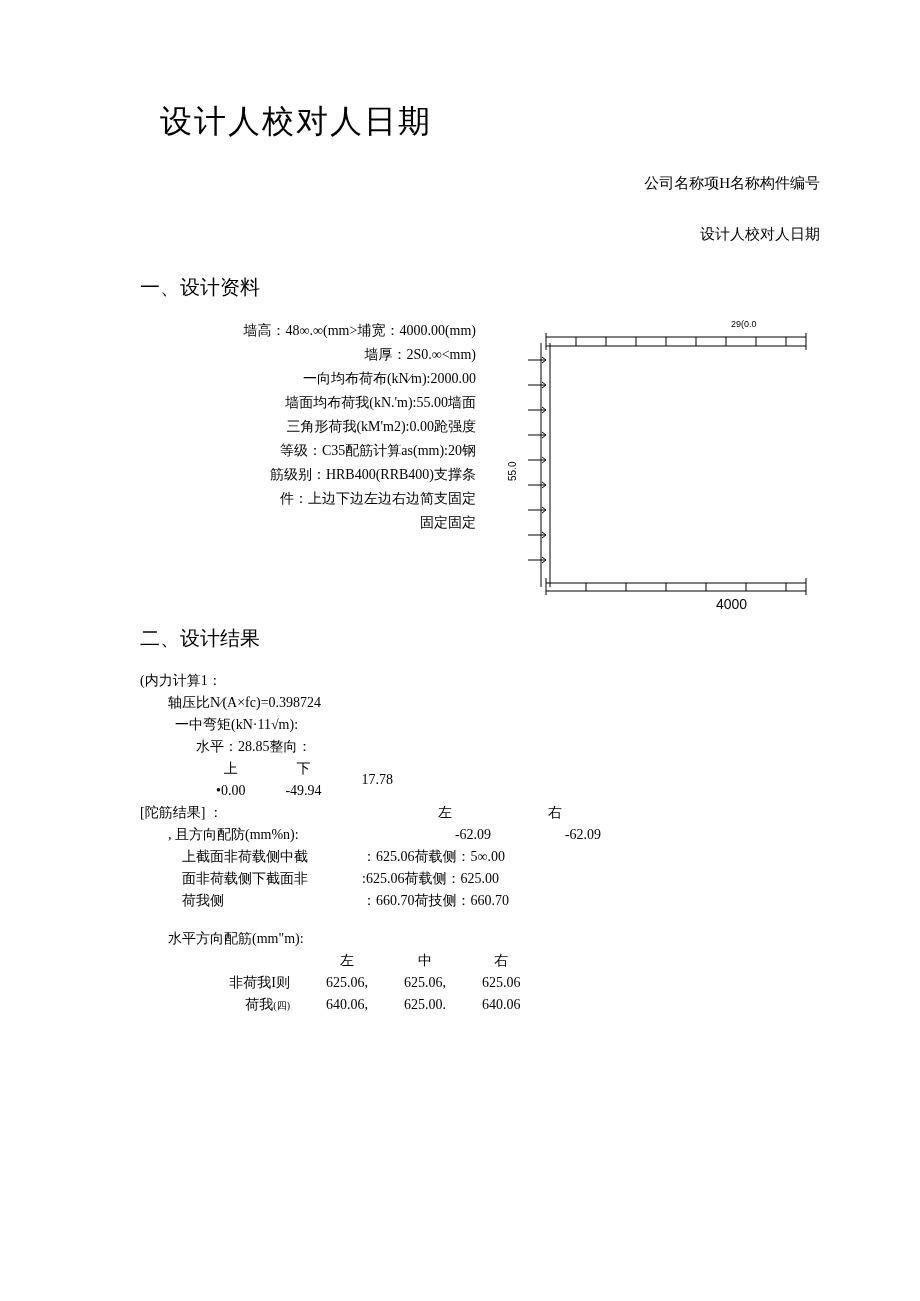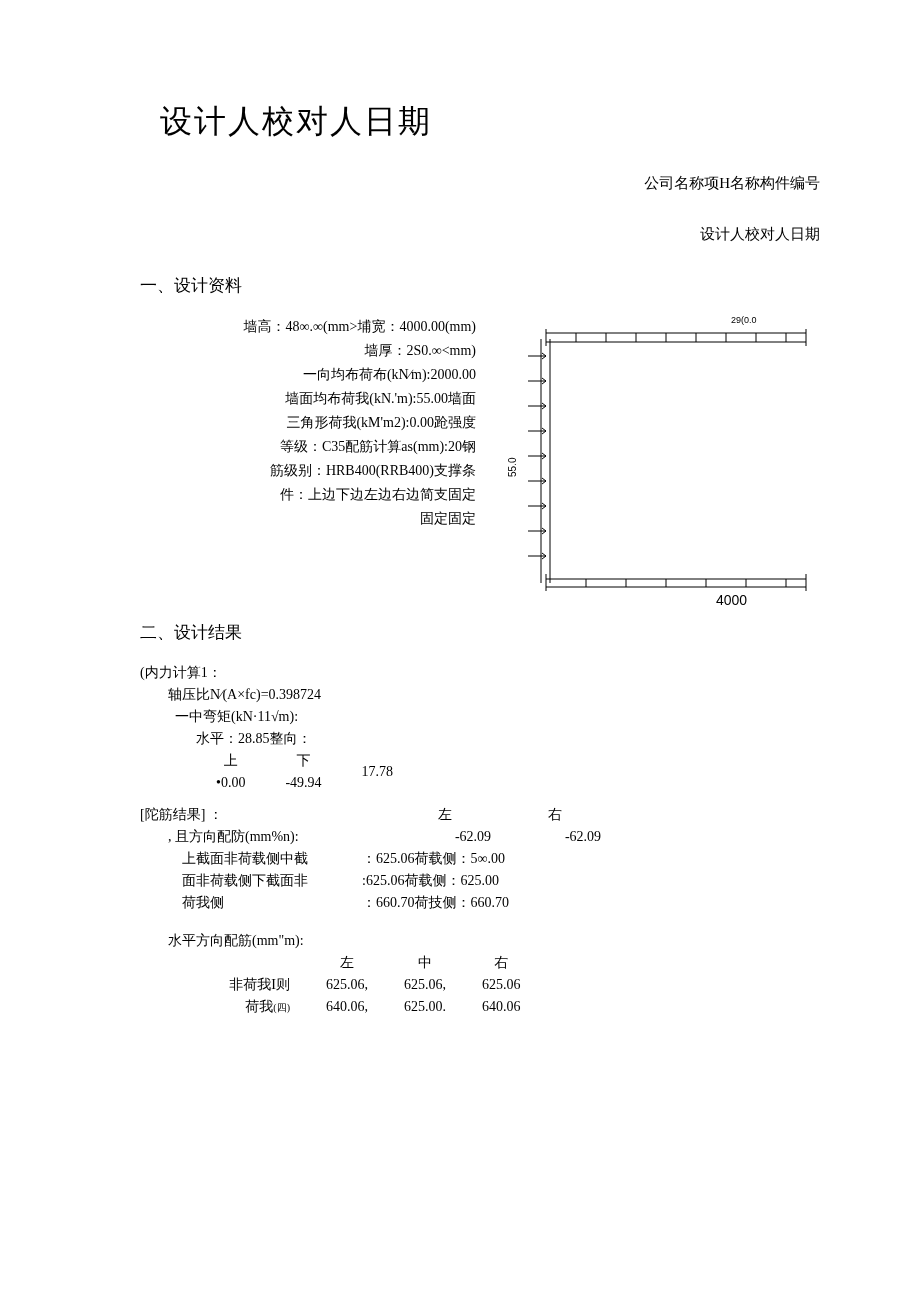--- a/index.html
+++ b/index.html
@@ -20,21 +20,21 @@
     margin: 10px 0 30px 20px;
     font-family: "SimSun", serif;
     letter-spacing: 2px;
   }
   .meta {
     font-size: 15px;
     margin: 8px 0;
     text-align: right;
   }
   h2.section {
-    font-size: 17px;
+    font-size: 20px;
     font-weight: normal;
     margin: 30px 0 18px 0;
   }
   .design-block {
     display: flex;
     align-items: flex-start;
     text-align: right;
   }
   .design-text {
     width: 300px;
@@ -54,21 +54,21 @@
     margin-left: 0;
   }
   .results .indent1 { margin-left: 2em; }
   .results .indent3 { margin-left: 4em; }
   table.moment {
     margin-left: 4em;
     border-collapse: collapse;
     font-size: 14px;
   }
   table.moment td { padding: 0 20px; text-align: center; }
-  .rebar-section { margin-top: 10px; }
+  .rebar-section { }
   .rebar-row { display: flex; }
   .rebar-label { width: 180px; margin-left: 3em; }
   .rebar-vals { display:flex; }
   .rebar-vals span { width: 110px; text-align:center; display:inline-block; }
   .hv-table td { padding: 0 18px; text-align:center; font-size:14px; }
   .hv-table { margin-left: 3em; border-collapse: collapse; }
   .small { font-size: 10px; vertical-align: middle; }
 </style>
 </head>
 <body>

